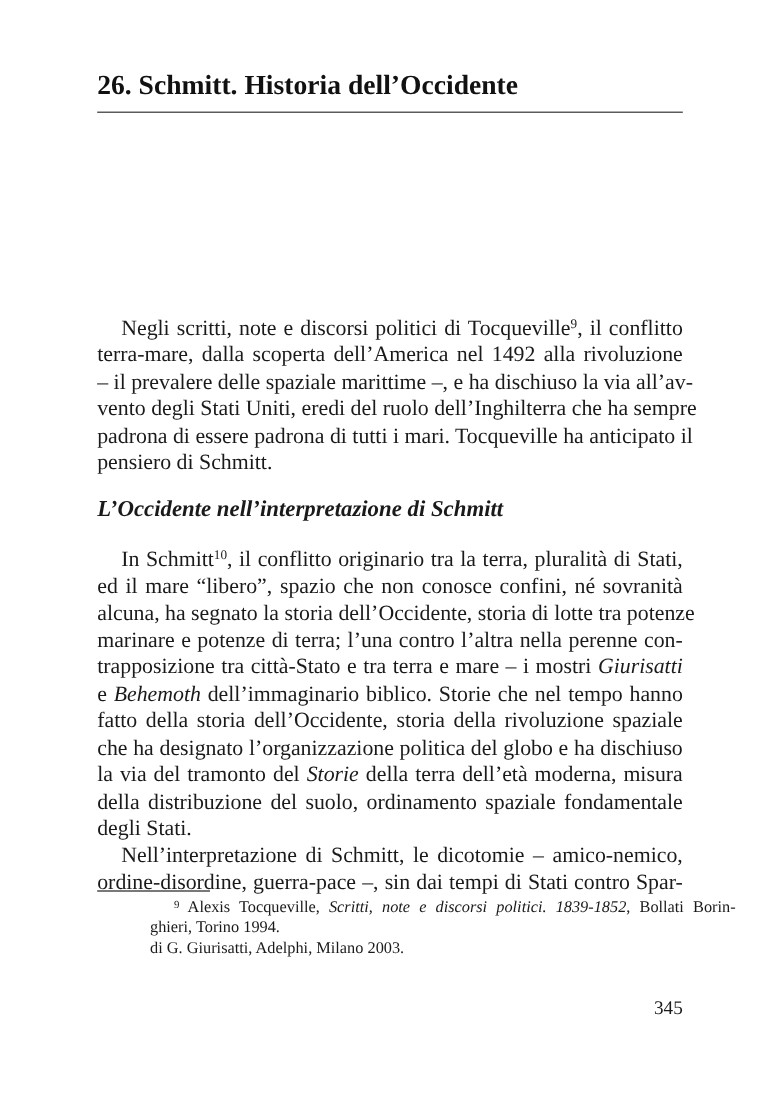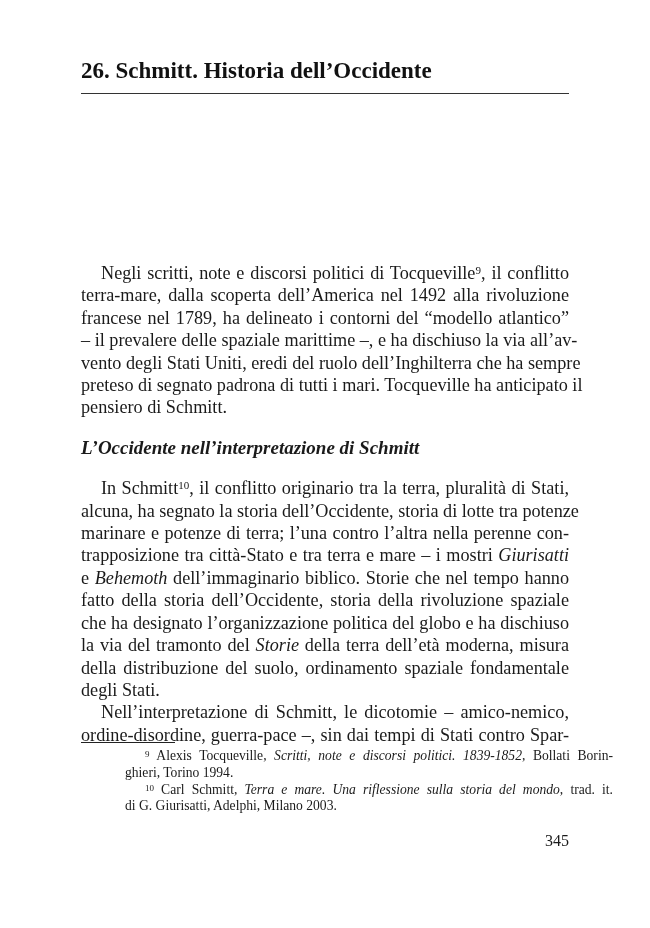--- a/index.html
+++ b/index.html
@@ -25,31 +25,31 @@
 <body>
 
 <div class="page">
   <div class="chapter-title">26. Schmitt. Historia dell’Occidente</div>
   <div class="title-rule"></div>
 
   <div class="body">
     <p class="para noindent">
       <span class="line indent"><span>Negli scritti, note e discorsi politici di Tocqueville</span><sup>9</sup><span>, il conflitto</span></span>
       <span class="line">terra-mare, dalla scoperta dell’America nel 1492 alla rivoluzione</span>
-      <span class="line">francese nel 1789, ha delineato i contorni del “modello atlantico”</span>
       <span class="line">– il prevalere delle spaziale marittime –, e ha dischiuso la via all’av-</span>
       <span class="line">vento degli Stati Uniti, eredi del ruolo dell’Inghilterra che ha sempre</span>
-      <span class="line">preteso di segnato padrona di tutti i mari. Tocqueville ha anticipato il</span>
+      <span class="line">padrona di essere padrona di tutti i mari. Tocqueville ha anticipato il</span>
       <span class="line last">pensiero di Schmitt.</span>
     </p>
 
     <div class="section-heading">L’Occidente nell’interpretazione di Schmitt</div>
 
     <p class="para noindent">
       <span class="line indent"><span>In Schmitt</span><sup>10</sup><span>, il conflitto originario tra la terra, pluralità di Stati,</span></span>
+      <span class="line">ed il mare “libero”, spazio che non conosce confini, né sovranità</span>
       <span class="line">alcuna, ha segnato la storia dell’Occidente, storia di lotte tra potenze</span>
       <span class="line">marinare e potenze di terra; l’una contro l’altra nella perenne con-</span>
       <span class="line"><span>trapposizione tra città-Stato e tra terra e mare – i mostri </span><i>Giurisatti</i></span>
       <span class="line"><span>e </span><i>Behemoth</i><span> dell’immaginario biblico. Storie che nel tempo hanno</span></span>
       <span class="line">fatto della storia dell’Occidente, storia della rivoluzione spaziale</span>
       <span class="line">che ha designato l’organizzazione politica del globo e ha dischiuso</span>
       <span class="line"><span>la via del tramonto del </span><i>Storie</i><span> della terra dell’età moderna, misura</span></span>
       <span class="line">della distribuzione del suolo, ordinamento spaziale fondamentale</span>
       <span class="line last">degli Stati.</span>
     </p>
@@ -61,19 +61,18 @@
   </div>
 
   <div class="footnote-rule"></div>
 
   <div class="footnotes">
     <div>
       <span class="line indent"><sup>9</sup><span> Alexis Tocqueville, </span><i>Scritti, note e discorsi politici. 1839-1852</i><span>, Bollati Borin-</span></span>
       <span class="line last">ghieri, Torino 1994.</span>
     </div>
     <div>
-      <span class="line indent"><sup>10</sup><span> Carl Schmitt, </span><i>Terra e mare. Una riflessione sulla storia del mondo</i><span>, trad. it.</span></span>
       <span class="line last">di G. Giurisatti, Adelphi, Milano 2003.</span>
     </div>
   </div>
 
   <div class="folio">345</div>
 </div>
 
 </body></html>

